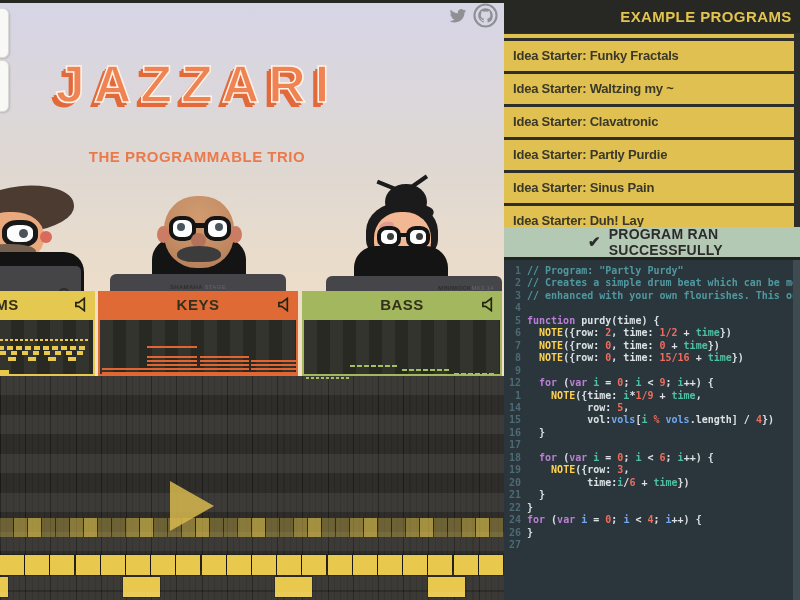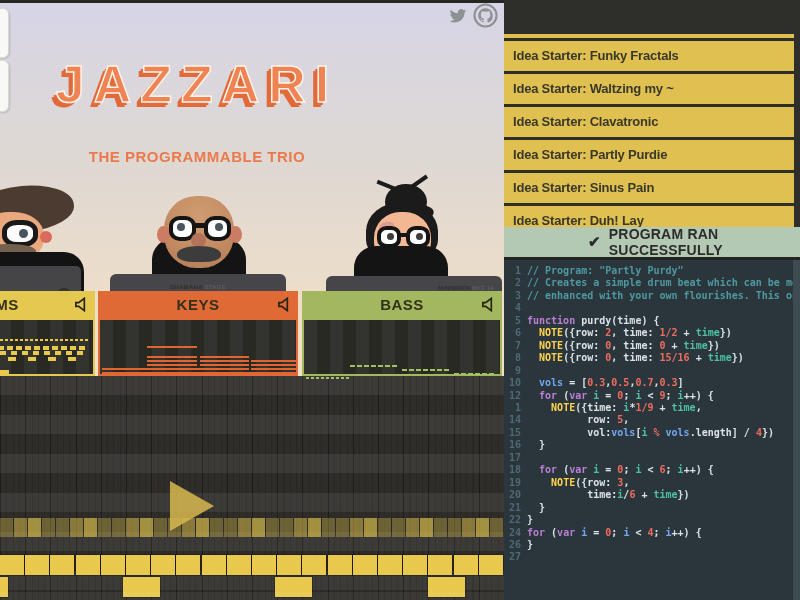--- a/index.html
+++ b/index.html
@@ -352,20 +352,21 @@
         <i style="left: 123px; top: 201px; width: 37px; height: 20px; background: rgb(232, 201, 78); position: absolute; outline: rgba(0, 0, 0, 0.25) solid 1px;"></i>
         <i style="left: 275px; top: 201px; width: 37px; height: 20px; background: rgb(232, 201, 78); position: absolute; outline: rgba(0, 0, 0, 0.25) solid 1px;"></i>
         <i style="left: 428px; top: 201px; width: 37px; height: 20px; background: rgb(232, 201, 78); position: absolute; outline: rgba(0, 0, 0, 0.25) solid 1px;"></i>
       </div>
     <div id="play-btn" style="border-left-color: rgba(216, 184, 79, 0.85);"></div>
     <div id="grid-bottom"></div>
   </div>
 </div>
 
 <div id="panel">
+  <div id="panel-header">EXAMPLE PROGRAMS</div>
   <div id="list-sliver"></div>
   <div id="idea-list">
       <div class="idea-item" style="top: 41px;">Idea Starter: Funky Fractals</div>
       <div class="idea-item" style="top: 74px;">Idea Starter: Waltzing my ~</div>
       <div class="idea-item" style="top: 107px;">Idea Starter: Clavatronic</div>
       <div class="idea-item" style="top: 140px;">Idea Starter: Partly Purdie</div>
       <div class="idea-item" style="top: 173px;">Idea Starter: Sinus Pain</div>
       <div class="idea-item" style="top: 206px;">Idea Starter: Duh! Lay</div>
     </div>
   <div id="banner">
@@ -376,21 +377,20 @@
     <div id="code-lines">
         <div class="cl"><span class="ln">1</span><span class="lc"><span class="tk-c">// Program: "Partly Purdy"</span></span></div>
         <div class="cl"><span class="ln">2</span><span class="lc"><span class="tk-c">// Creates a simple drum beat which can be modif</span></span></div>
         <div class="cl"><span class="ln">3</span><span class="lc"><span class="tk-c">// enhanced with your own flourishes. This one i</span></span></div>
         <div class="cl"><span class="ln">4</span><span class="lc"></span></div>
         <div class="cl"><span class="ln">5</span><span class="lc"><span class="tk-k">function</span><span class="tk-p"> purdy(time) {</span></span></div>
         <div class="cl"><span class="ln">6</span><span class="lc"><span class="tk-p">  </span><span class="tk-y">NOTE</span><span class="tk-p">({row: </span><span class="tk-n">2</span><span class="tk-p">, time: </span><span class="tk-n">1/2</span><span class="tk-p"> + </span><span class="tk-t">time</span><span class="tk-p">})</span></span></div>
         <div class="cl"><span class="ln">7</span><span class="lc"><span class="tk-p">  </span><span class="tk-y">NOTE</span><span class="tk-p">({row: </span><span class="tk-n">0</span><span class="tk-p">, time: </span><span class="tk-n">0</span><span class="tk-p"> + </span><span class="tk-t">time</span><span class="tk-p">})</span></span></div>
         <div class="cl"><span class="ln">8</span><span class="lc"><span class="tk-p">  </span><span class="tk-y">NOTE</span><span class="tk-p">({row: </span><span class="tk-n">0</span><span class="tk-p">, time: </span><span class="tk-n">15/16</span><span class="tk-p"> + </span><span class="tk-t">time</span><span class="tk-p">})</span></span></div>
         <div class="cl"><span class="ln">9</span><span class="lc"></span></div>
-        <div class="cl"><span class="ln">10</span><span class="lc"><span class="tk-p">  </span><span class="tk-b">vols</span><span class="tk-p"> = [</span><span class="tk-n">0.3</span><span class="tk-p">,</span><span class="tk-n">0.5</span><span class="tk-p">,</span><span class="tk-n">0.7</span><span class="tk-p">,</span><span class="tk-n">0.3</span><span class="tk-p">]</span></span></div>
         <div class="cl"><span class="ln">12</span><span class="lc"><span class="tk-p">  </span><span class="tk-k">for</span><span class="tk-p"> (</span><span class="tk-k">var</span><span class="tk-p"> </span><span class="tk-t">i</span><span class="tk-p"> = </span><span class="tk-n">0</span><span class="tk-p">; </span><span class="tk-t">i</span><span class="tk-p"> &lt; </span><span class="tk-n">9</span><span class="tk-p">; </span><span class="tk-t">i</span><span class="tk-p">++) {</span></span></div>
         <div class="cl"><span class="ln">1</span><span class="lc"><span class="tk-p">    </span><span class="tk-y">NOTE</span><span class="tk-p">({time: </span><span class="tk-t">i</span><span class="tk-p">*</span><span class="tk-n">1/9</span><span class="tk-p"> + </span><span class="tk-t">time</span><span class="tk-p">,</span></span></div>
         <div class="cl"><span class="ln">14</span><span class="lc"><span class="tk-p">          row: </span><span class="tk-n">5</span><span class="tk-p">,</span></span></div>
         <div class="cl"><span class="ln">15</span><span class="lc"><span class="tk-p">          vol:</span><span class="tk-b">vols</span><span class="tk-p">[</span><span class="tk-t">i</span><span class="tk-p"> </span><span class="tk-n">%</span><span class="tk-p"> </span><span class="tk-b">vols</span><span class="tk-p">.length] / </span><span class="tk-n">4</span><span class="tk-p">})</span></span></div>
         <div class="cl"><span class="ln">16</span><span class="lc"><span class="tk-p">  }</span></span></div>
         <div class="cl"><span class="ln">17</span><span class="lc"></span></div>
         <div class="cl"><span class="ln">18</span><span class="lc"><span class="tk-p">  </span><span class="tk-k">for</span><span class="tk-p"> (</span><span class="tk-k">var</span><span class="tk-p"> </span><span class="tk-t">i</span><span class="tk-p"> = </span><span class="tk-n">0</span><span class="tk-p">; </span><span class="tk-t">i</span><span class="tk-p"> &lt; </span><span class="tk-n">6</span><span class="tk-p">; </span><span class="tk-t">i</span><span class="tk-p">++) {</span></span></div>
         <div class="cl"><span class="ln">19</span><span class="lc"><span class="tk-p">    </span><span class="tk-y">NOTE</span><span class="tk-p">({row: </span><span class="tk-n">3</span><span class="tk-p">,</span></span></div>
         <div class="cl"><span class="ln">20</span><span class="lc"><span class="tk-p">          time:</span><span class="tk-t">i</span><span class="tk-p">/</span><span class="tk-n">6</span><span class="tk-p"> + </span><span class="tk-t">time</span><span class="tk-p">})</span></span></div>
         <div class="cl"><span class="ln">21</span><span class="lc"><span class="tk-p">  }</span></span></div>

